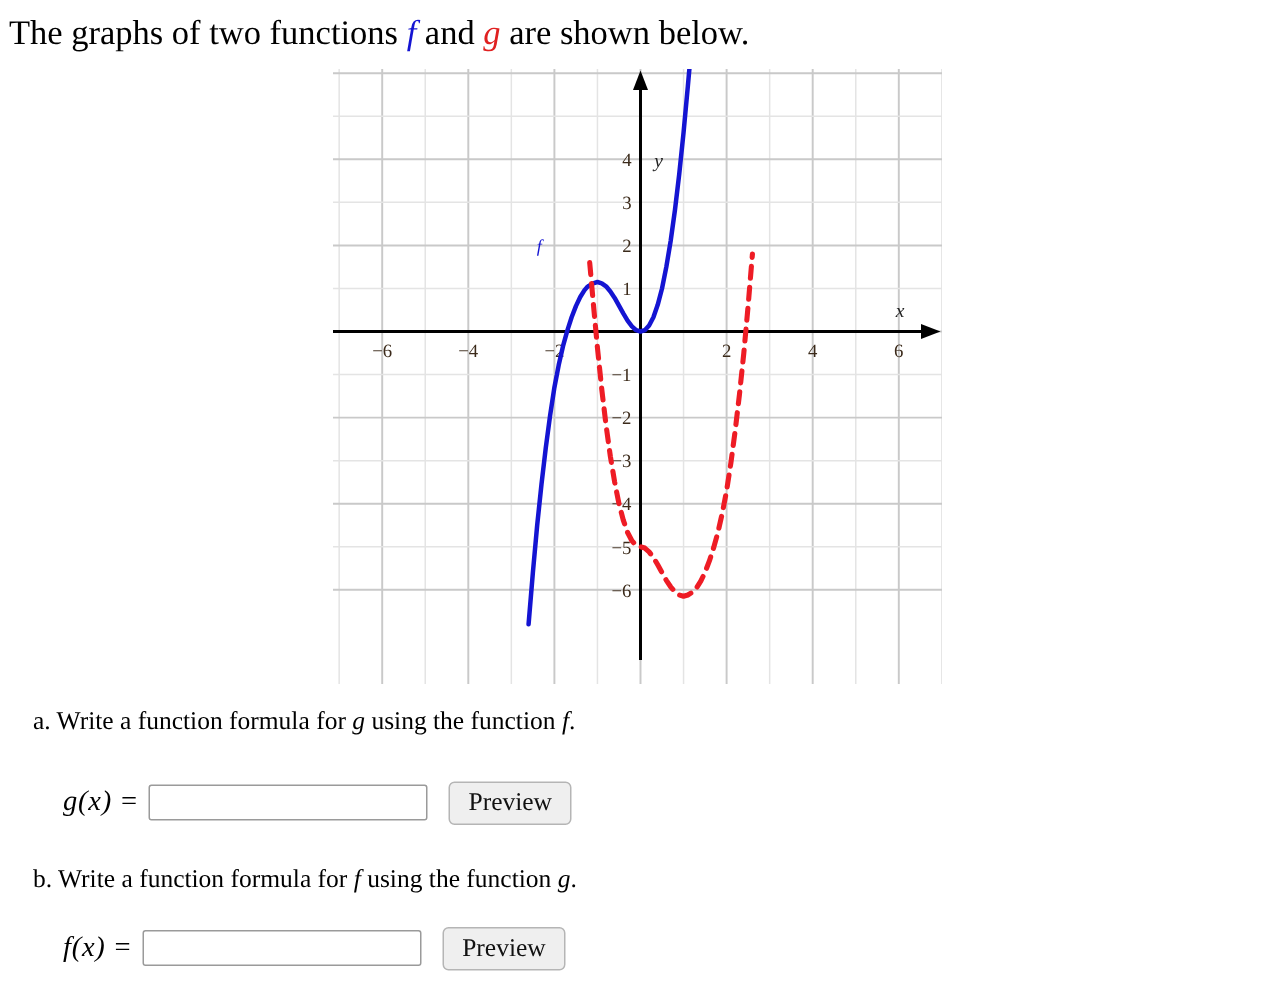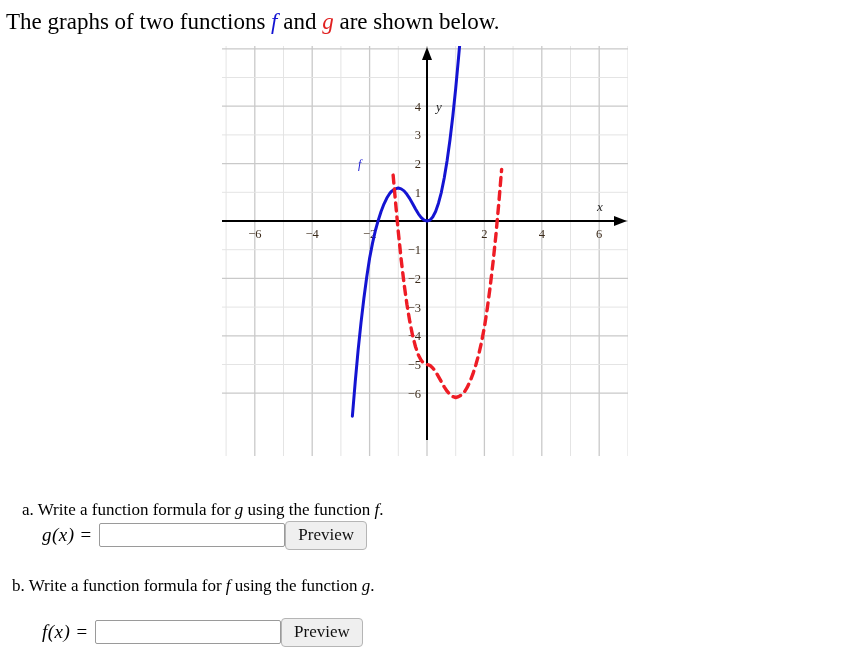--- a/index.html
+++ b/index.html
@@ -36,22 +36,22 @@
     height: 410px;
   }
   #graph-svg { display: block; }
 
   
   .part {
     position: absolute;
     font-size: 17px;
     white-space: nowrap;
   }
-  .part-a-text { left: 22px; top: 500px; }
-  .part-b-text { left: 12px; top: 576px; text-align: right; }
+  .part-a-text { left: 22px; top: 471px; }
+  .part-b-text { left: 22px; top: 576px; text-align: right; }
 
   .answer-row {
     position: absolute;
     display: flex;
     align-items: center;
     gap: 0;
   }
   .row-a { left: 42px; top: 521px; }
   .row-b { left: 42px; top: 618px; }
 
@@ -73,20 +73,21 @@
     border: 1px solid #9a9a9a;
     border-radius: 2px;
     background: #ffffff;
     font-family: "Liberation Serif", "DejaVu Serif", serif;
     font-size: 15px;
     padding: 1px 4px;
     box-sizing: content-box;
     outline: none;
   }
   button.preview-button {
+    margin-left: 14px;
     padding: 4px 12px 5px 12px;
     font-family: "Liberation Serif", "DejaVu Serif", serif;
     font-size: 17px;
     color: #111111;
     background: #efefef;
     border: 1px solid #b5b5b5;
     border-radius: 4px;
     cursor: pointer;
     line-height: 1.05;
   }

